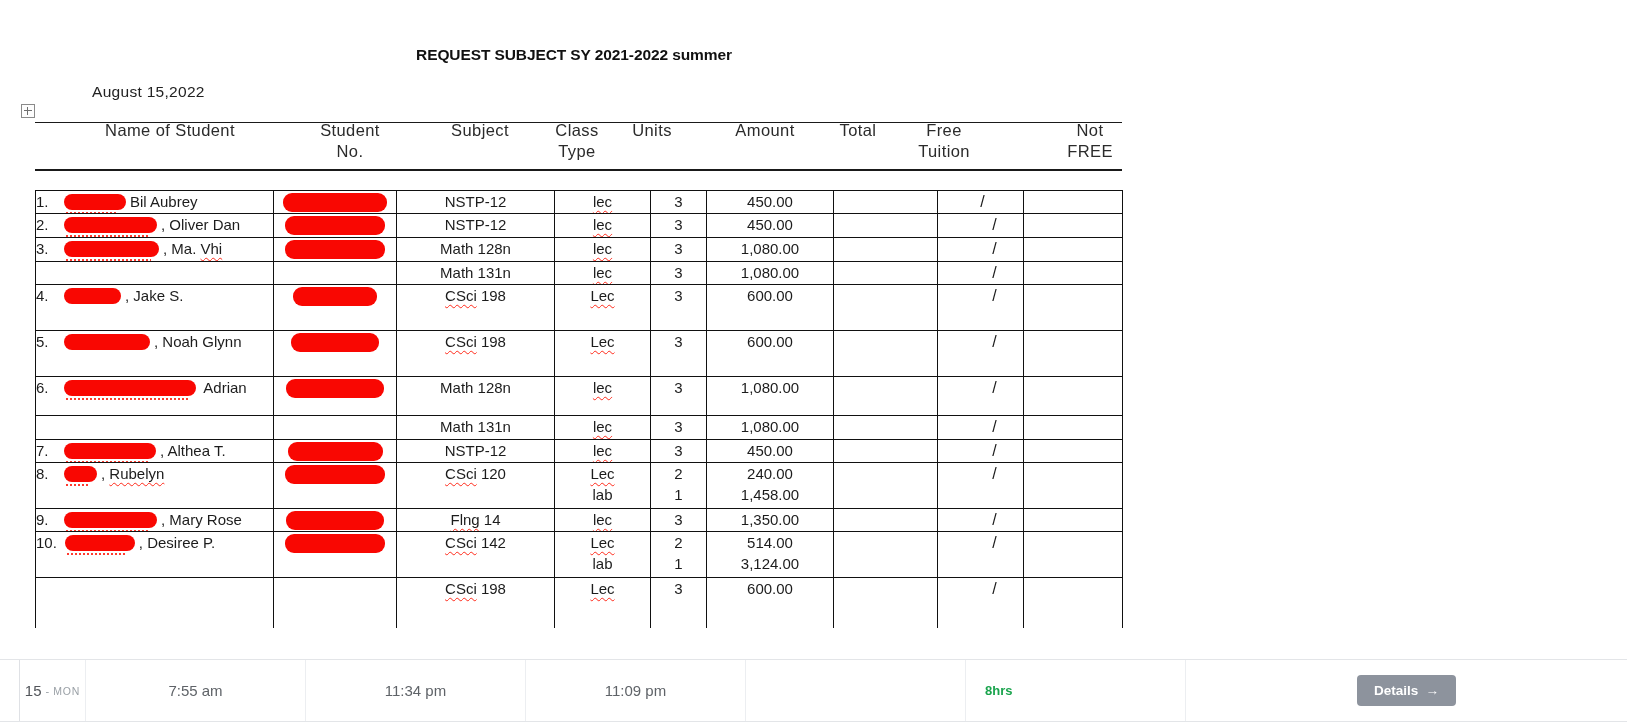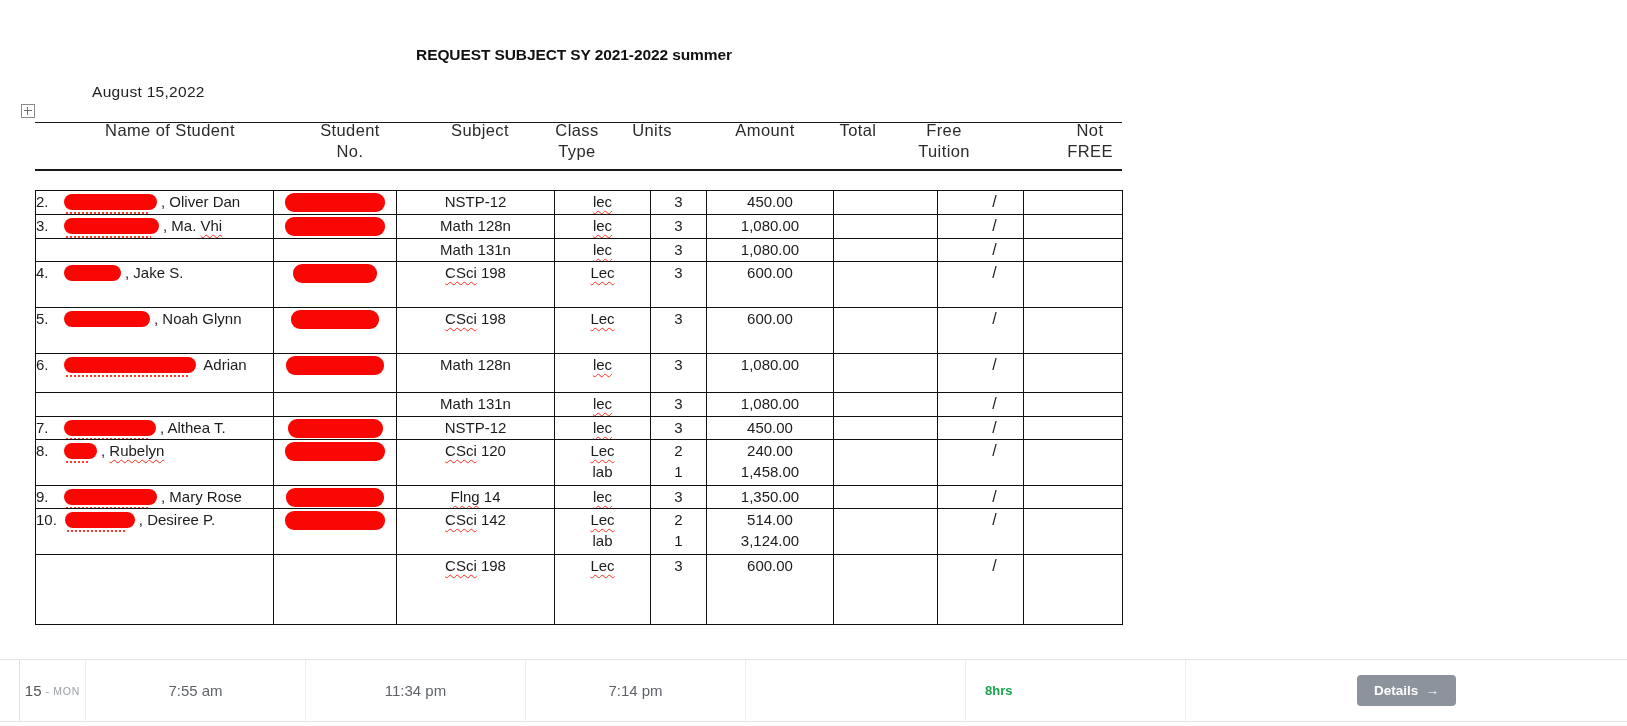--- a/index.html
+++ b/index.html
@@ -90,20 +90,41 @@
           <col style="width:123px">
           <col style="width:158px">
         <col style="width:96px">
           <col style="width:56px">
           <col style="width:127px">
         <col style="width:104px">
           <col style="width:86px">
           <col style="width:99px">
       </colgroup>
       <tbody id="req-body">
+          <tr class="first" style="height: 23px;">
+            <td class="c-name"><span class="rnum">1.</span><span class="redact wv" style="width: 62px; background: rgb(249, 7, 2);"></span><span>Bil Aubrey</span></td>
+            <td class="c-sno">
+              <span class="redact sno" style="width: 104px; background: rgb(249, 7, 2);"></span>
+            </td>
+            <td class="c-subj"><span>NSTP-12</span></td>
+            <td class="c-ct">
+              <div><div class="sp" style="display: inline-block;">lec</div></div>
+            </td>
+            <td class="c-units">
+              <div>3</div>
+            </td>
+            <td class="c-amt">
+              <div>450.00</div>
+            </td>
+            <td class="c-amt"></td>
+            <td class="c-free">
+              <div class="slash">/</div>
+            </td>
+            <td class="c-free"></td>
+          </tr>
           <tr style="height: 24px;">
             <td class="c-name"><span class="rnum">2.</span><span class="redact wv" style="width: 93px; background: rgb(249, 7, 2);"></span><span>, Oliver Dan</span></td>
             <td class="c-sno">
               <span class="redact sno" style="width: 100px; background: rgb(249, 7, 2);"></span>
             </td>
             <td class="c-subj"><span>NSTP-12</span></td>
             <td class="c-ct">
               <div><div class="sp" style="display: inline-block;">lec</div></div>
             </td>
             <td class="c-units">
@@ -361,21 +382,21 @@
       <span class="day-sep">-</span>
       <span class="day-name">MON</span>
     </div>
     <div class="tb-cell tb-t">
       <span>7:55 am</span>
     </div>
     <div class="tb-cell tb-t">
       <span>11:34 pm</span>
     </div>
     <div class="tb-cell tb-t">
-      <span>7:14 pm</span>
+      <span>11:09 pm</span>
     </div>
     <div class="tb-cell tb-empty"></div>
     <div class="tb-cell tb-hours">
       <span id="hours-badge" style="color: rgb(26, 164, 77);">8hrs</span>
     </div>
     <div class="tb-cell tb-btncell">
       <button id="details-btn" class="details-btn" style="background: rgb(141, 147, 157);">
         <span>Details</span>
         <span>→</span>
       </button>

